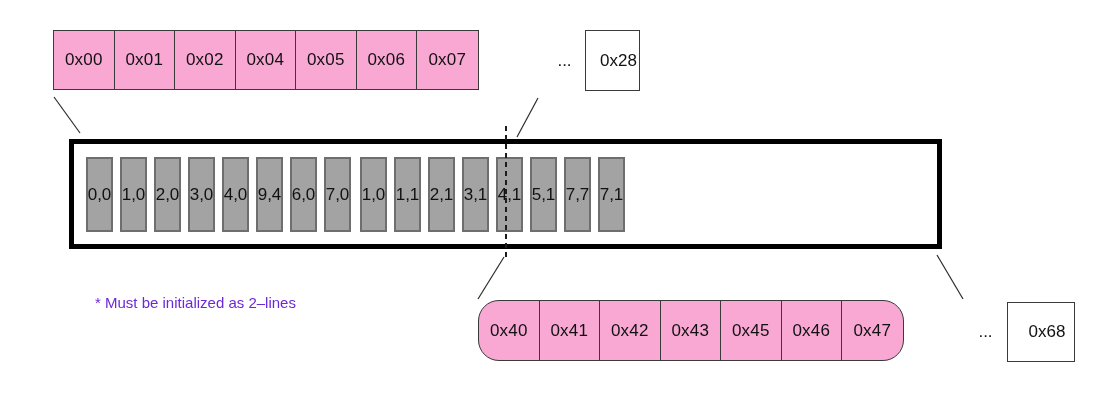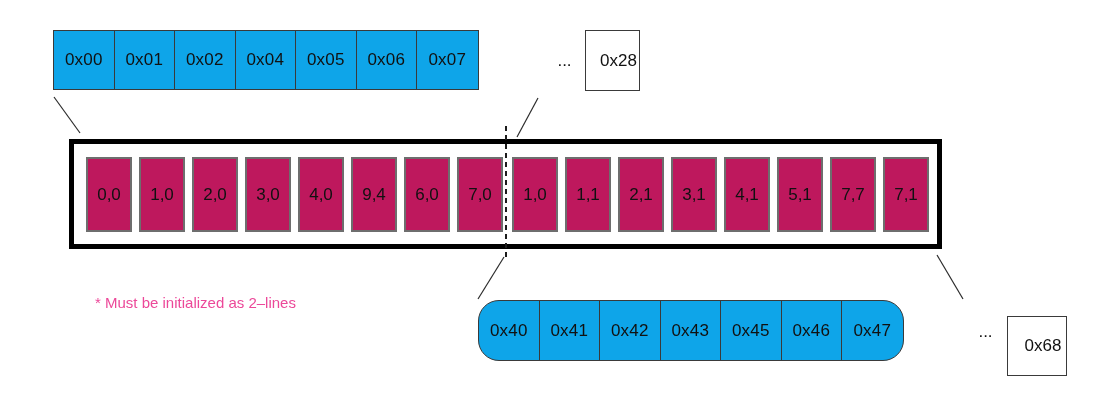--- a/index.html
+++ b/index.html
@@ -19,21 +19,21 @@
     left: 0; top: 0;
     width: 1113px; height: 400px;
     pointer-events: none;
   }
 
   
   .mem-row {
     position: absolute;
     display: flex;
     border: 1.5px solid #3a3a3a;
-    background: #0ea5e9;
+    background: #f9a8d4;
   }
   .mem-row .cell {
     width: 60.5px;
     border-right: 1.5px solid #3a3a3a;
     display: flex;
     align-items: center;
     justify-content: center;
     font-size: 17px;
     letter-spacing: 0.2px;
   }
@@ -58,39 +58,39 @@
     position: absolute;
     border: 1.5px solid #3a3a3a;
     background: #ffffff;
     display: flex;
     align-items: center;
     justify-content: center;
     font-size: 17px;
     padding-left: 12px;
   }
   .solo-top { left: 585px; top: 30px; width: 55px; height: 61px; }
-  .solo-bottom { left: 1007px; top: 316px; width: 60px; height: 60px; }
+  .solo-bottom { left: 1007px; top: 302px; width: 68px; height: 60px; }
 
   
   .cache-box {
     position: absolute;
     left: 69px; top: 139px;
     width: 873px; height: 110px;
     border: 5px solid #000000;
     background: #ffffff;
     display: flex;
     align-items: flex-start;
     gap: 7px;
     padding: 13px 0 0 12px;
   }
   .cache-cell {
-    width: 46px;
+    width: 27px;
     height: 75px;
     border: 2px solid #6e6e6e;
-    background: #be185d;
+    background: #a3a3a3;
     display: flex;
     align-items: center;
     justify-content: center;
     font-size: 17px;
     flex: none;
   }
   .cache-cell.after-divider { margin-left: 2px; }
 
   
   .dashed-divider {
@@ -101,21 +101,21 @@
       to bottom,
       #1c1c1c 0px, #1c1c1c 5px,
       transparent 5px, transparent 9px
     );
   }
 
   .note {
     position: absolute;
     left: 95px; top: 294px;
     font-size: 15px;
-    color: #ec4899;
+    color: #6d28d9;
     white-space: nowrap;
   }
 </style>
 </head>
 <body>
 
 <div class="canvas">
 
   <svg class="connectors" viewBox="0 0 1113 400" xmlns="http://www.w3.org/2000/svg">
     <line x1="54" y1="97" x2="80" y2="133" stroke="#2b2b2b" stroke-width="1.2"></line>

